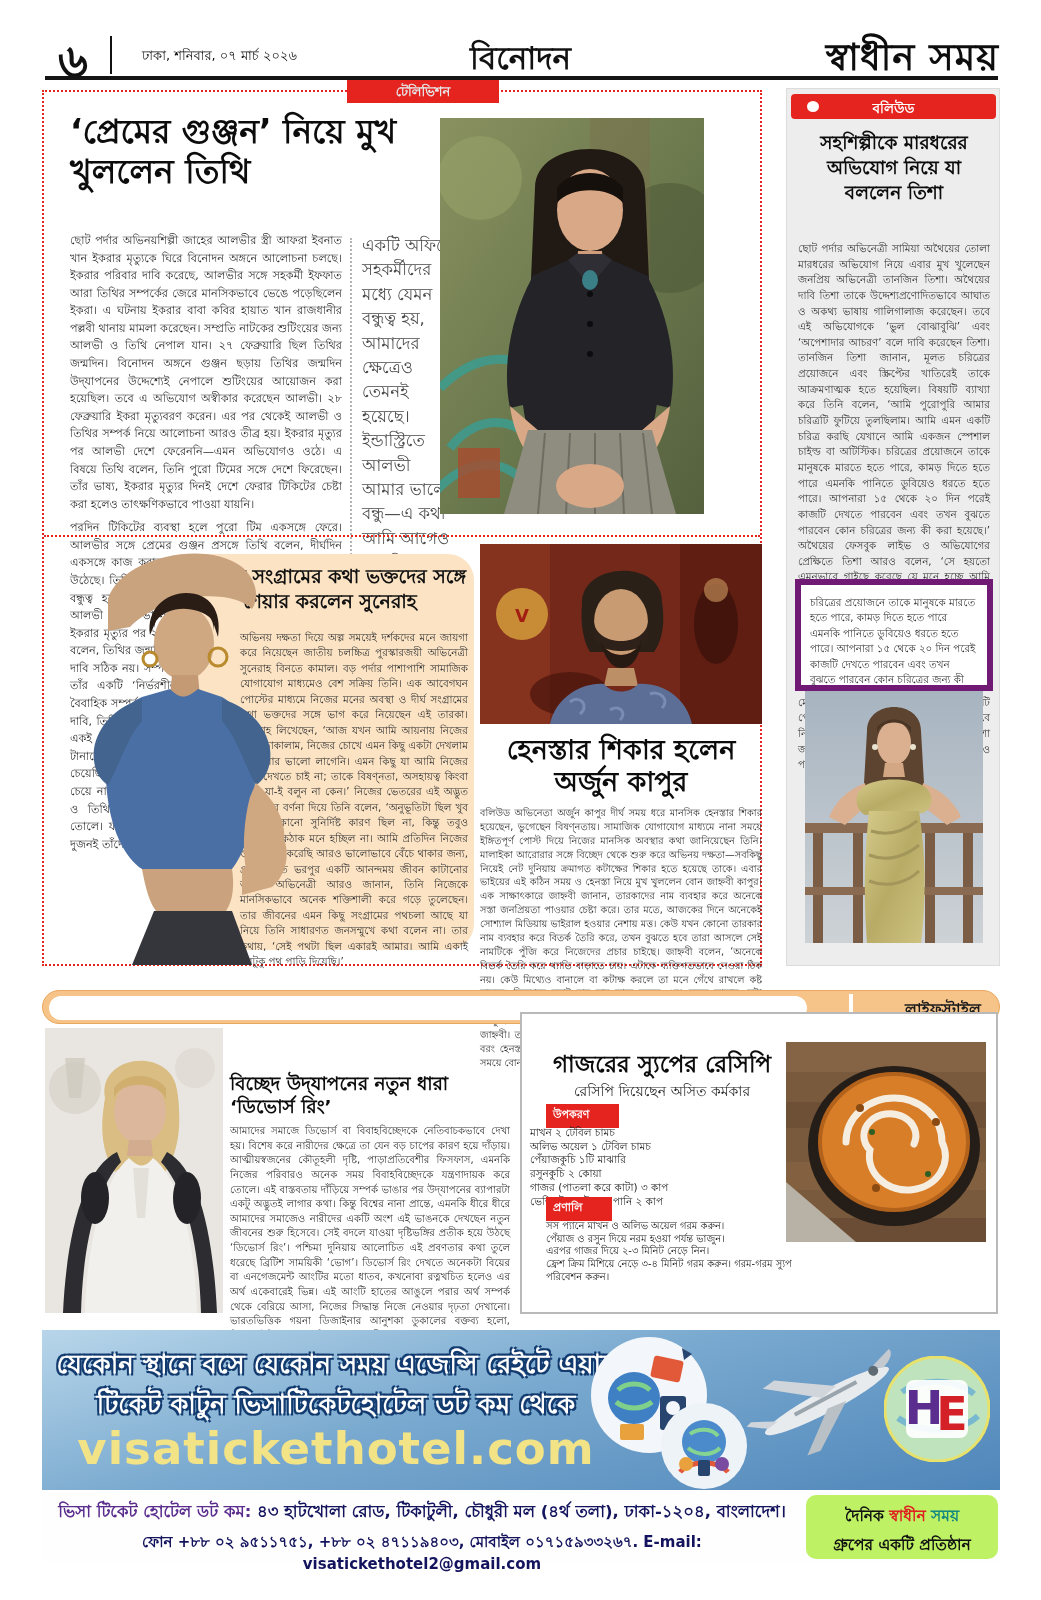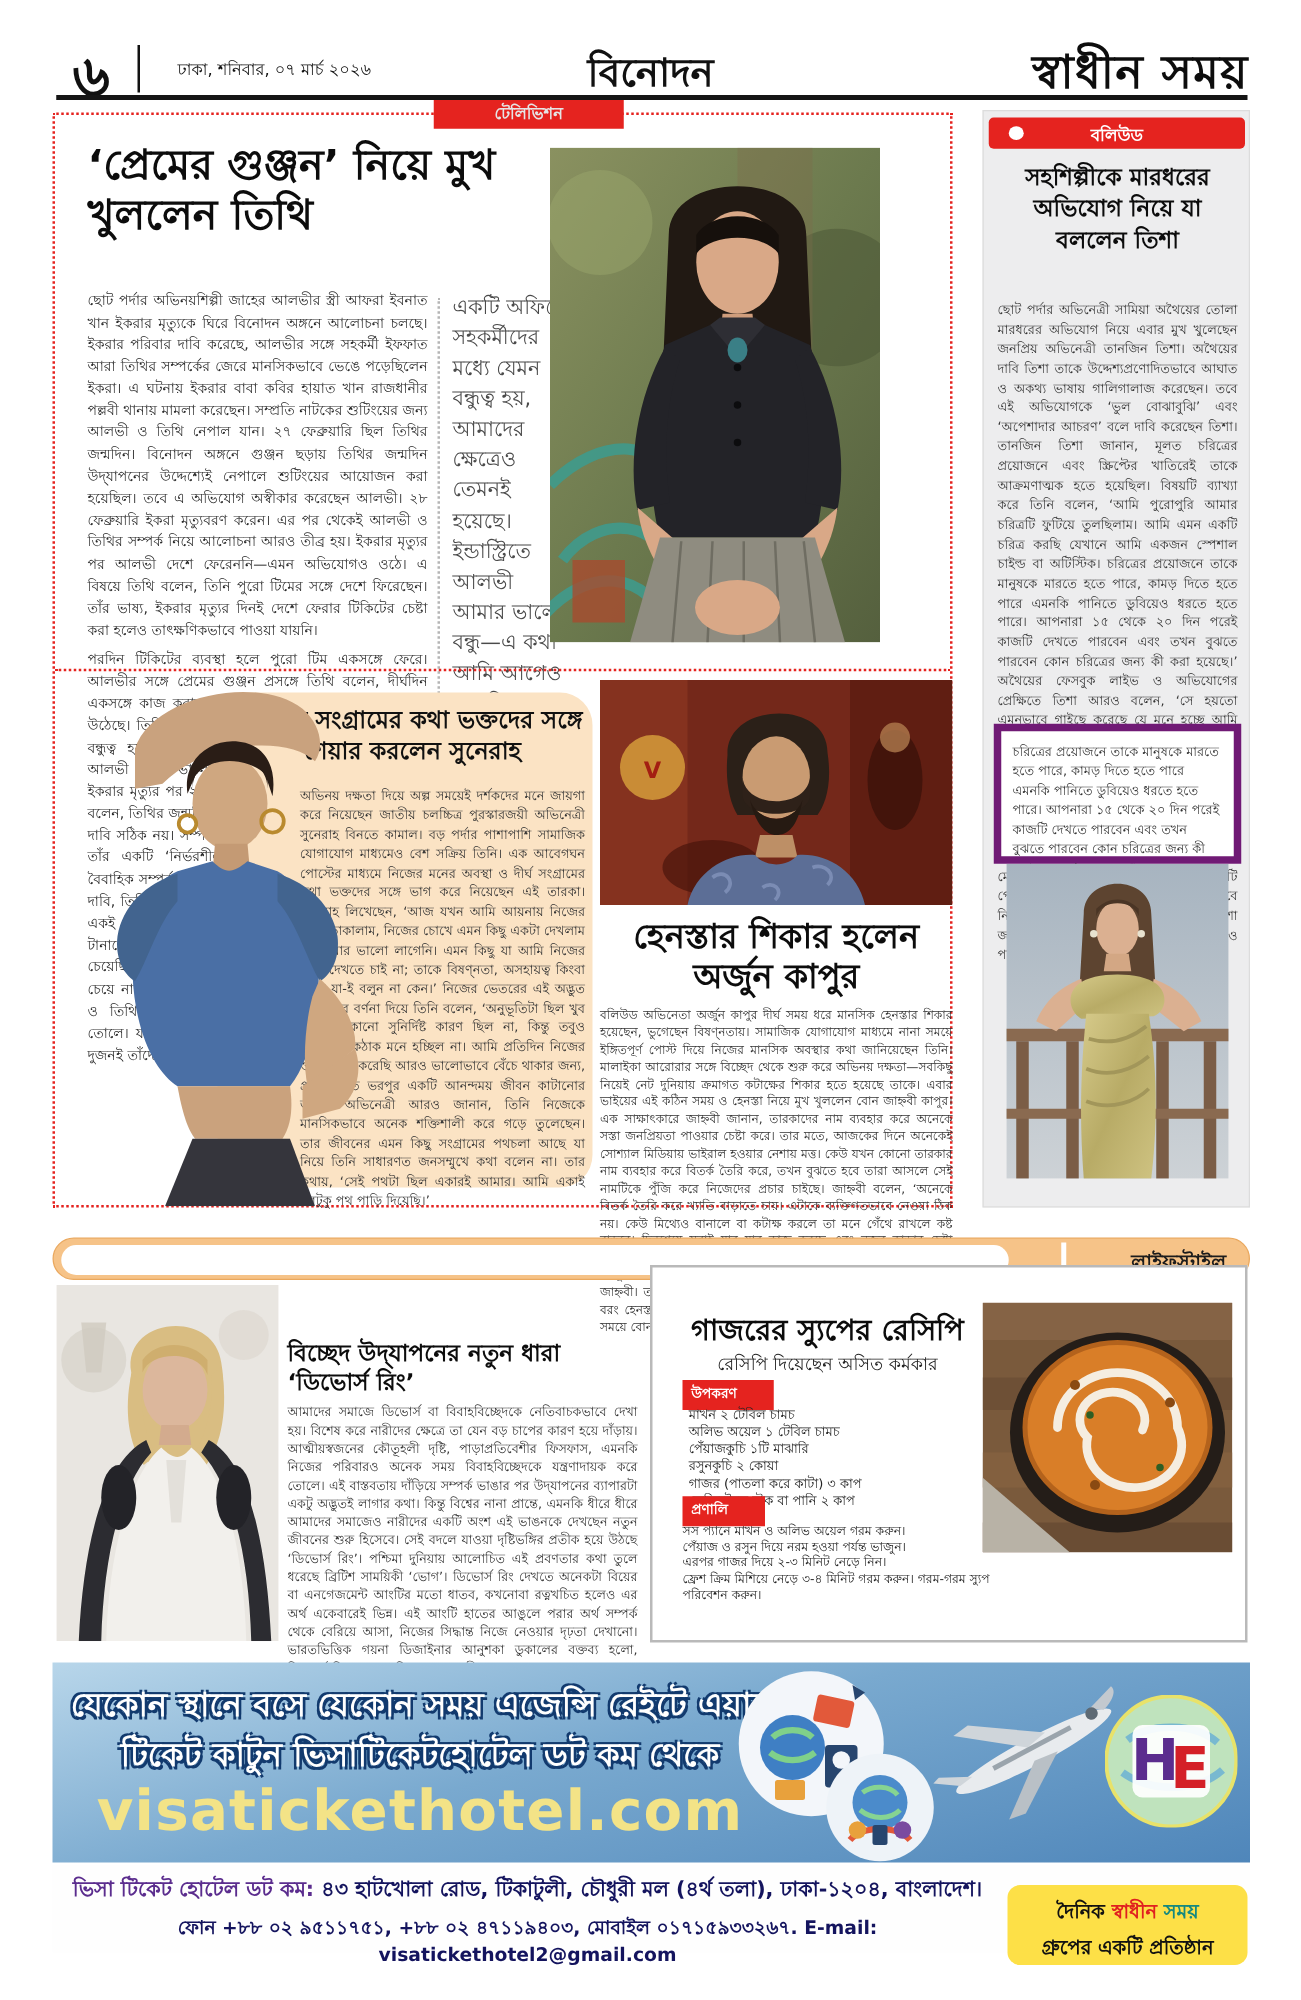--- a/index.html
+++ b/index.html
@@ -61,42 +61,42 @@
   .dv-photo { left:45px; top:1028px; width:178px; height:285px; }
   .dv-headline { left:230px; top:1072px; width:280px; font-size:18.5px; font-weight:bold; color:#0c0c0c; line-height:1.25; }
   .dv-body { left:230px; top:1124px; width:280px; font-size:10.1px; line-height:1.45; text-align:justify; color:#333; }
 
   .recipe { left:520px; top:1012px; width:478px; height:302px; border:2px solid #b9b9b9; background:#fff; }
   .r-title { left:12px; top:32px; width:256px; text-align:center; font-size:23px; font-weight:bold; color:#0c0c0c; }
   .r-byline { left:12px; top:66px; width:256px; text-align:center; font-size:14px; color:#222; }
   .r-label { background:#e5231f; color:#fff; font-size:11px; font-weight:bold; padding:2px 30px 3px 7px; display:inline-block; }
   .r-label1 { left:24px; top:90px; }
   .r-label2 { left:24px; top:183px; }
-  .r-ings { left:29px; top:112px; width:240px; font-size:10.4px; line-height:1.32; color:#222; }
+  .r-ings { left:8px; top:112px; width:240px; font-size:10.4px; line-height:1.32; color:#222; }
   .r-steps { left:24px; top:206px; width:252px; font-size:9.9px; line-height:1.28; color:#222; }
   .r-photo { left:264px; top:28px; width:200px; height:200px; }
 
   
   .ad { left:42px; top:1330px; width:958px; height:160px; background:linear-gradient(165deg,#b8d6ea 0%,#79a9cf 45%,#4f86ba 100%); overflow:hidden; }
   .ad-l1 { left:14px; top:14px; width:560px; text-align:center; font-size:26px; font-weight:900; color:#fff;
            text-shadow:-2px -2px 0 #123a6e, 2px -2px 0 #123a6e, -2px 2px 0 #123a6e, 2px 2px 0 #123a6e; }
   .ad-l2 { left:14px; top:54px; width:560px; text-align:center; font-size:26px; font-weight:900; color:#fff;
            text-shadow:-2px -2px 0 #123a6e, 2px -2px 0 #123a6e, -2px 2px 0 #123a6e, 2px 2px 0 #123a6e; }
   .ad-domain { left:14px; top:92px; width:560px; text-align:center; font-size:45px; font-weight:900; color:#f3e387; letter-spacing:1px; }
   .ad-circle1 { left:548px; top:6px; width:118px; height:118px; }
   .ad-circle2 { left:618px; top:72px; width:88px; height:88px; }
   .ad-plane { left:690px; top:6px; width:190px; height:130px; }
   .ad-he { left:842px; top:26px; width:106px; height:106px; }
 
   
   .contact { left:42px; top:1492px; width:958px; height:70px; background:#fefefe; }
   .c-l1 { left:0; top:7px; width:760px; text-align:center; font-size:16.5px; font-weight:bold; color:#14145e; }
   .c-l1 .lbl { color:#5b2d8e; }
   .c-l2 { left:0; top:38px; width:760px; text-align:center; font-size:15px; font-weight:bold; color:#14145e; }
-  .pubbox { left:764px; top:3px; width:192px; height:64px; background:#fde047; border-radius:10px; text-align:center; padding-top:9px;margin-top:13px; }
+  .pubbox { left:764px; top:3px; width:192px; height:64px; background:#bef264; border-radius:10px; text-align:center; padding-top:9px; }
   .pub1 { font-size:15.5px; font-weight:bold; color:#111; }
   .pub1 .r { color:#e02020; } .pub1 .t { color:#15897f; }
   .pub2 { font-size:15.5px; font-weight:bold; color:#111; margin-top:3px; }
 </style>
 </head>
 <body>
 
 <div id="page">
 
   <div class="abs pagenum bn">৬</div>

